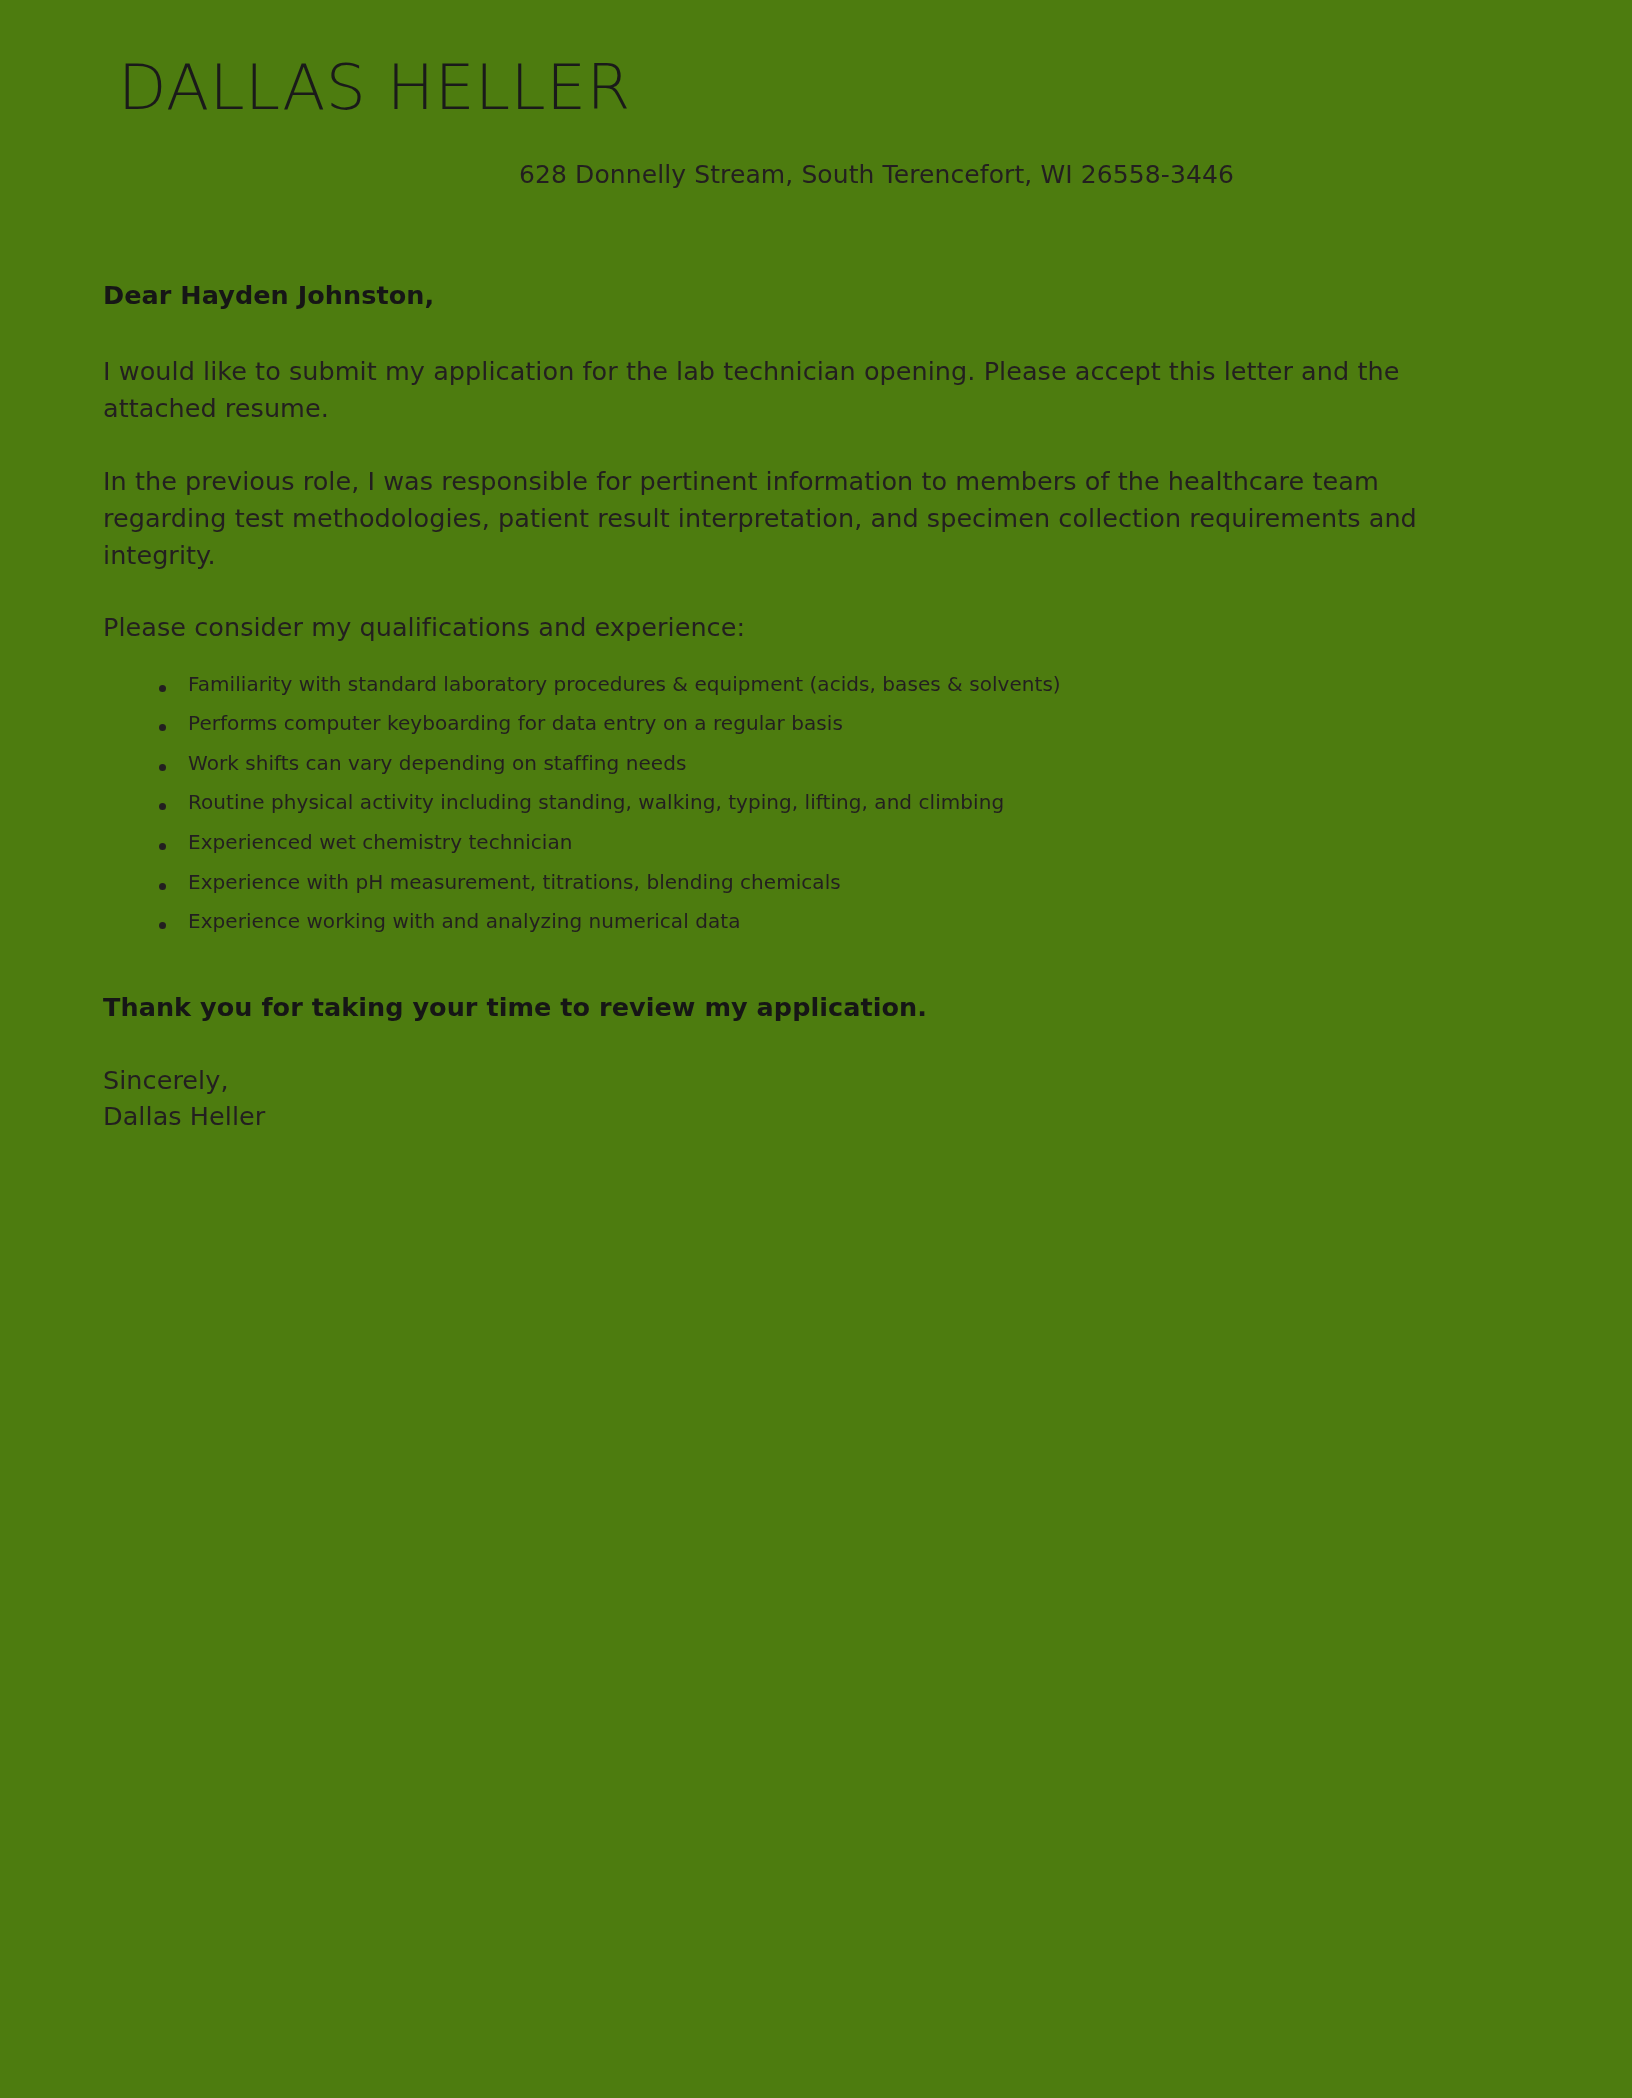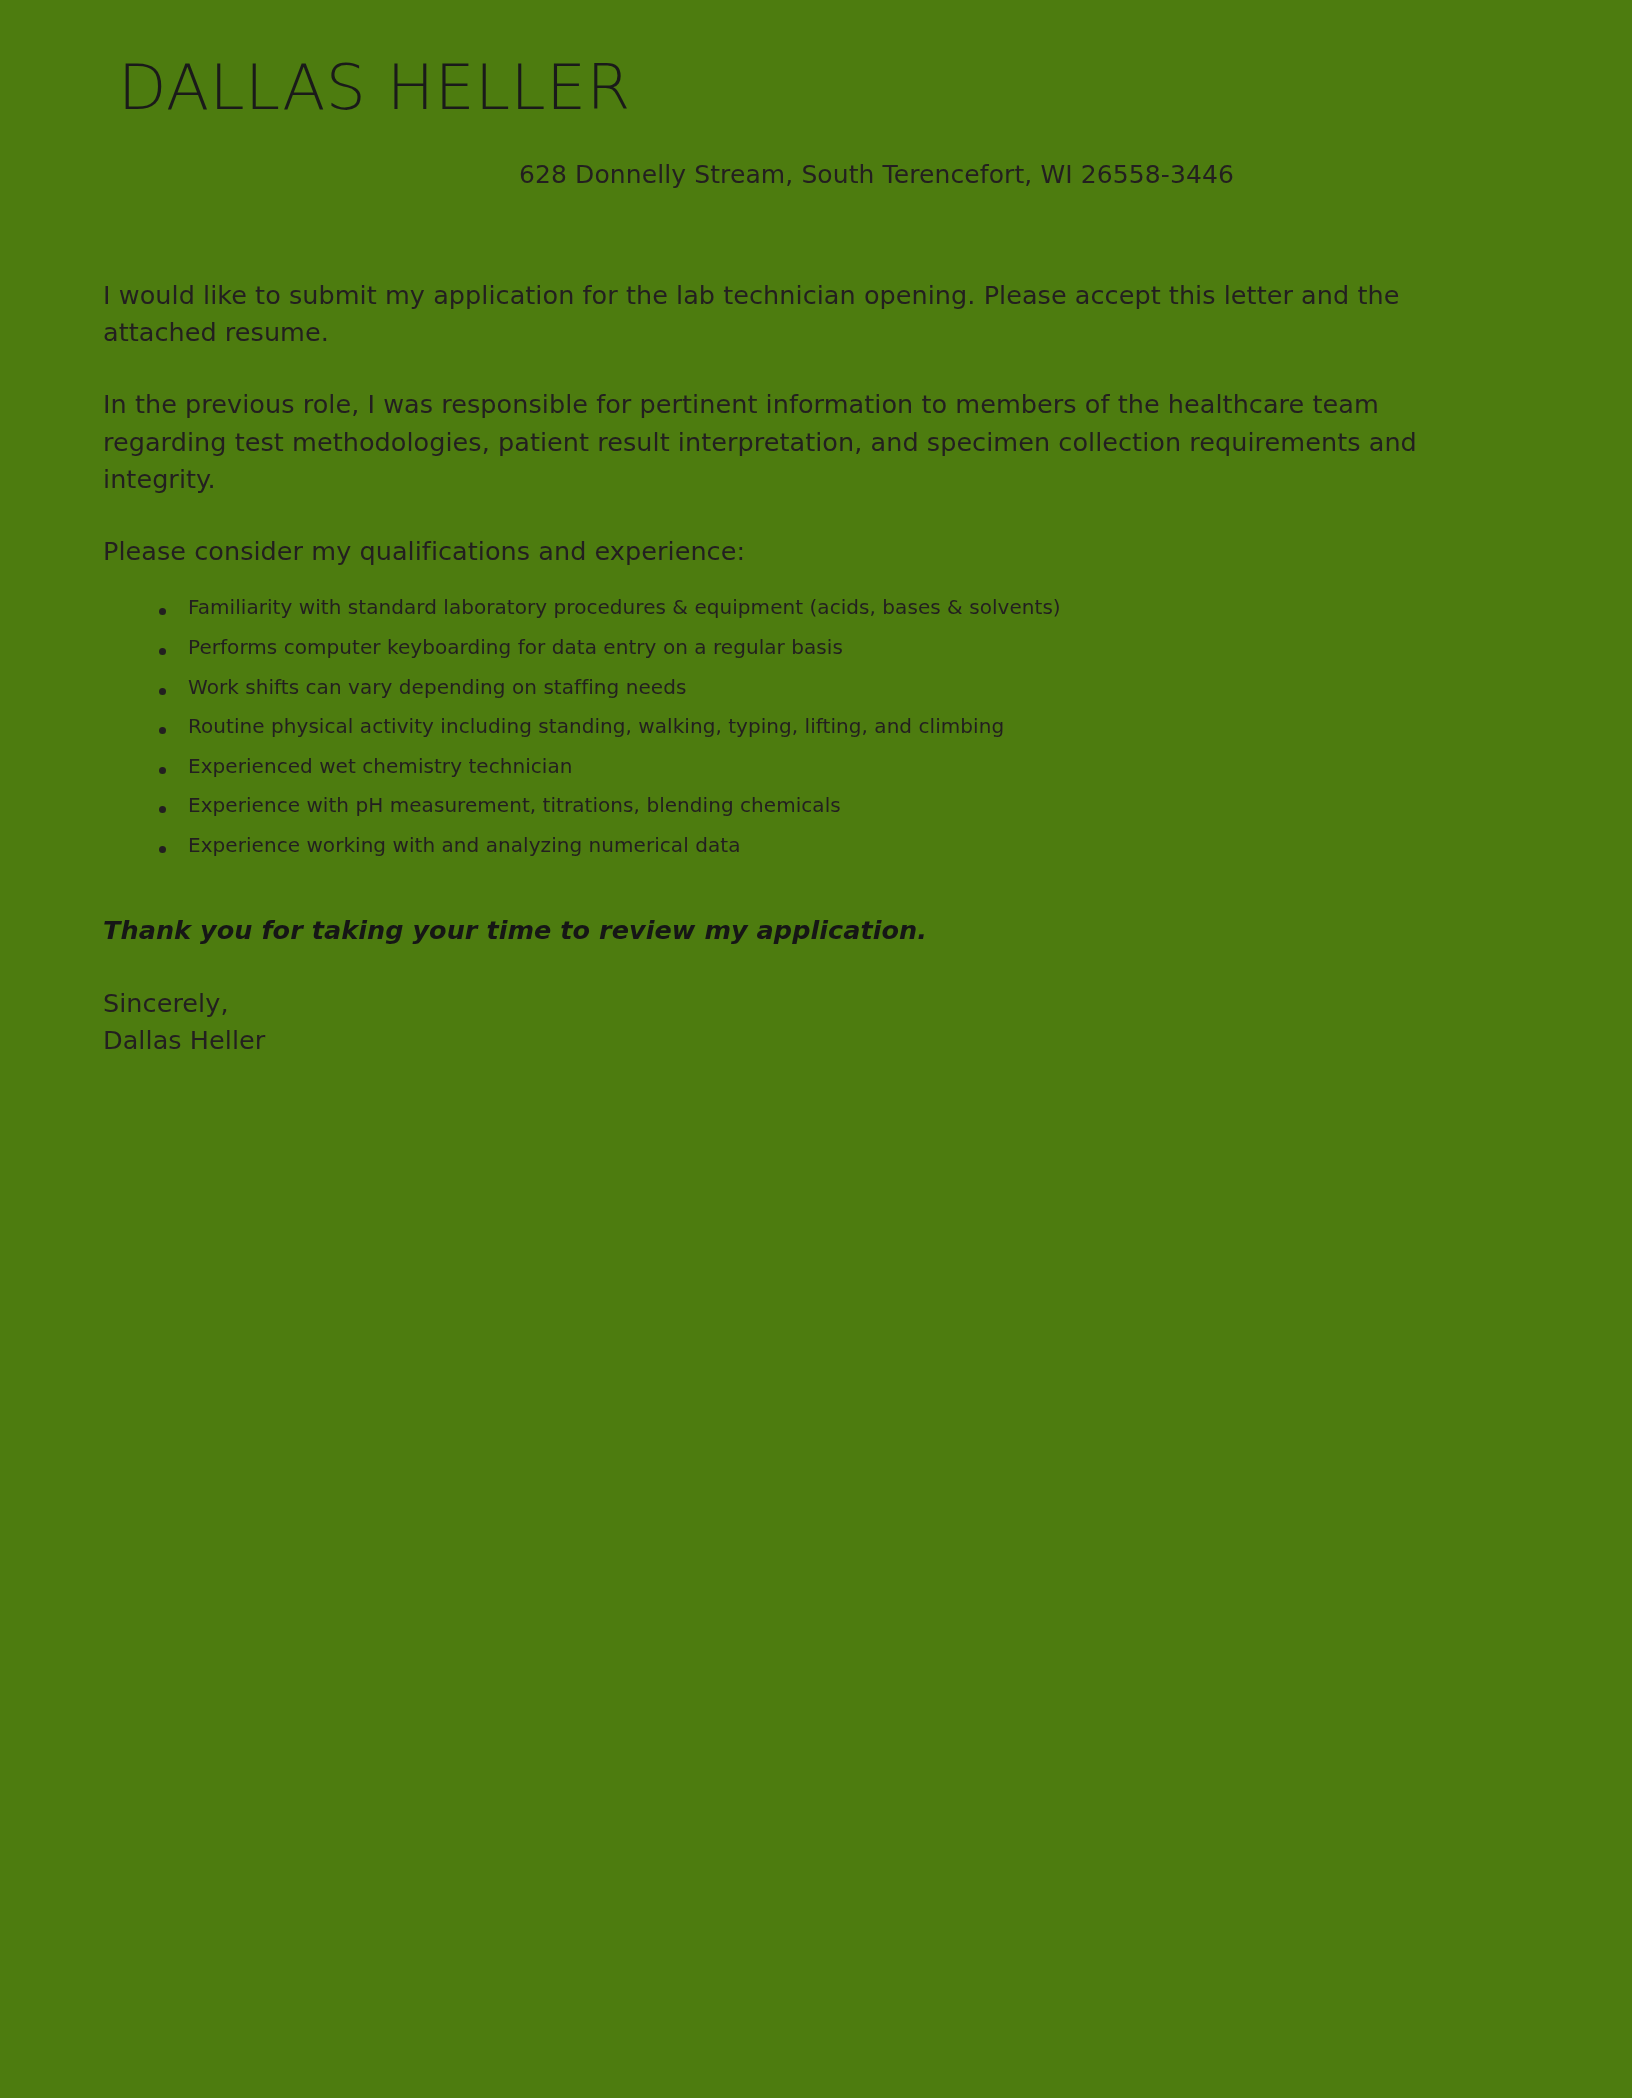--- a/index.html
+++ b/index.html
@@ -108,21 +108,20 @@
   .closing-block {
     padding-left: 103px;
     padding-top: 58px;
   }
   .thanks {
     font-size: 25.5px;
     font-weight: 700;
     color: #161616;
     margin: 0 0 40px 0;
     letter-spacing: 0.05px;
-    font-style: italic;
   }
   .signoff {
     font-size: 25.5px;
     line-height: 1.42;
     color: #231f20;
     margin: 0;
     letter-spacing: 0.05px;
   }
   .signoff .line { display: block; }
 </style>
@@ -132,20 +131,21 @@
 <div class="page">
   <div class="letter">
 
     <div class="header">
       <h1 class="name">DALLAS HELLER</h1>
       <p class="address">628 Donnelly Stream, South Terencefort, WI 26558-3446</p>
     </div>
 
     <div class="body-block">
 
+      <p class="para bold salutation">Dear Hayden Johnston,</p>
 
       <p class="para intro">I would like to submit my application for the lab technician opening. Please accept this letter and the attached resume.</p>
 
       <p class="para previous">In the previous role, I was responsible for pertinent information to members of the healthcare team regarding test methodologies, patient result interpretation, and specimen collection requirements and integrity.</p>
 
       <p class="para consider">Please consider my qualifications and experience:</p>
 
       <ul class="quals">
         <li>Familiarity with standard laboratory procedures &amp; equipment (acids, bases &amp; solvents)</li>
         <li>Performs computer keyboarding for data entry on a regular basis</li>

